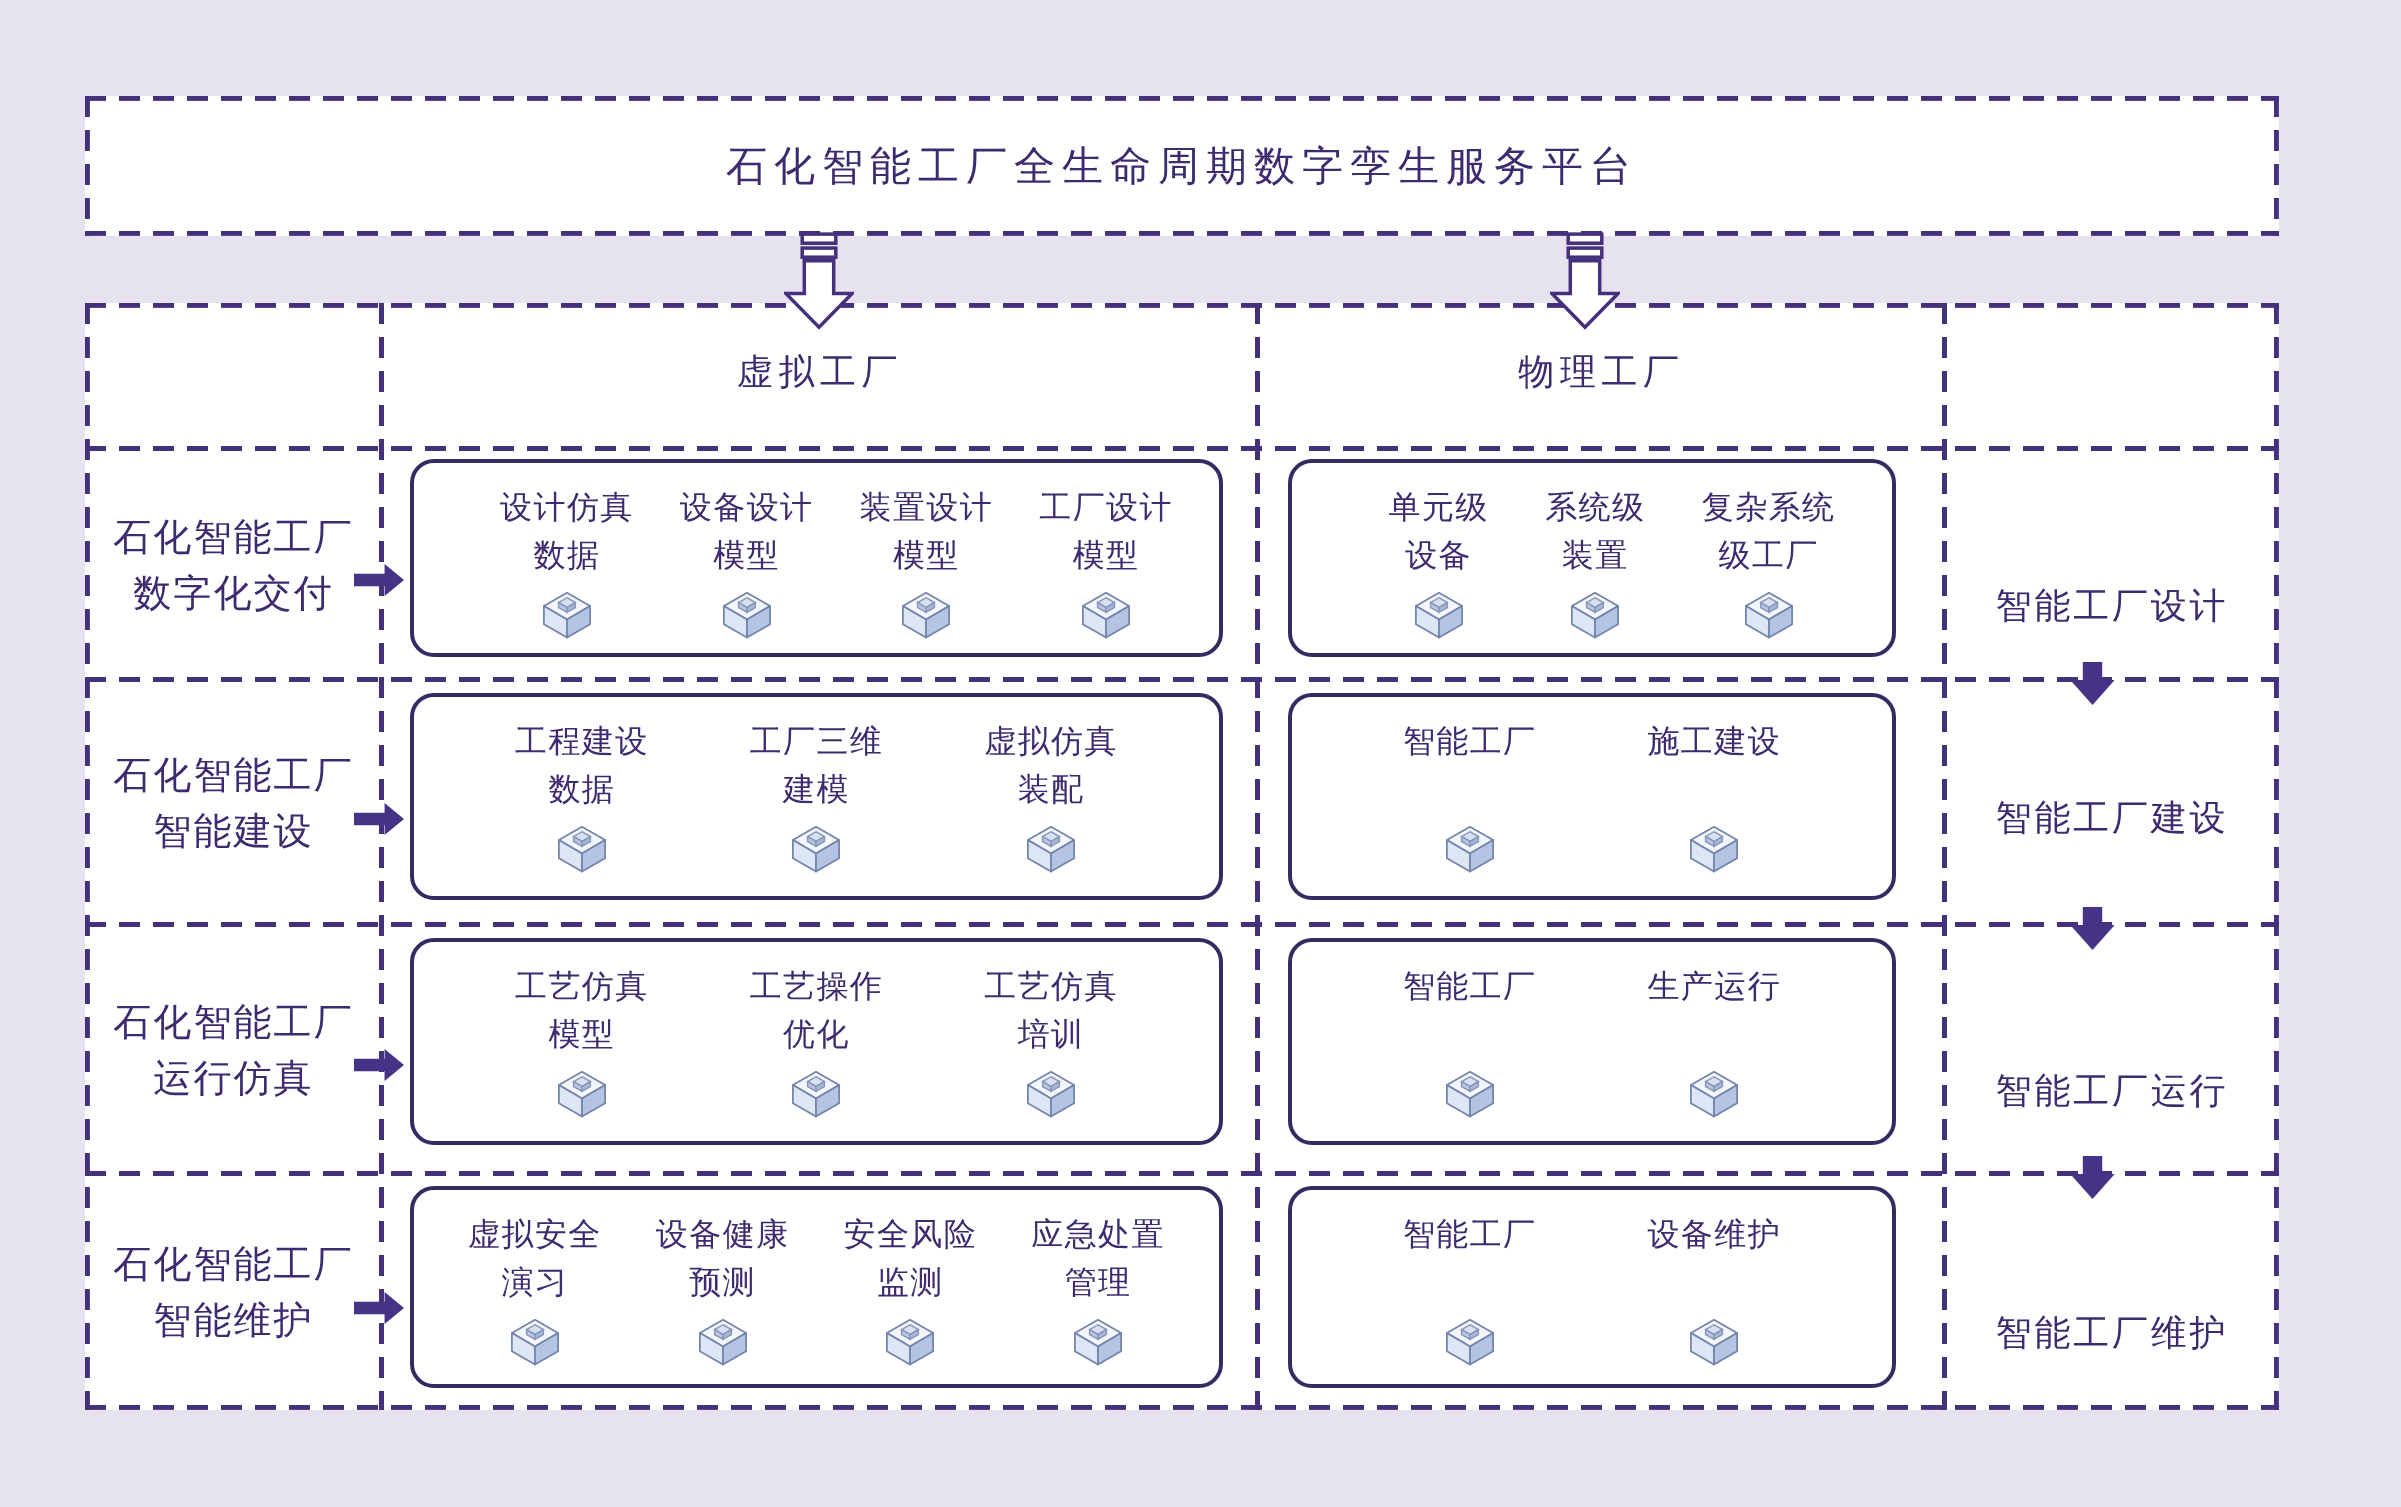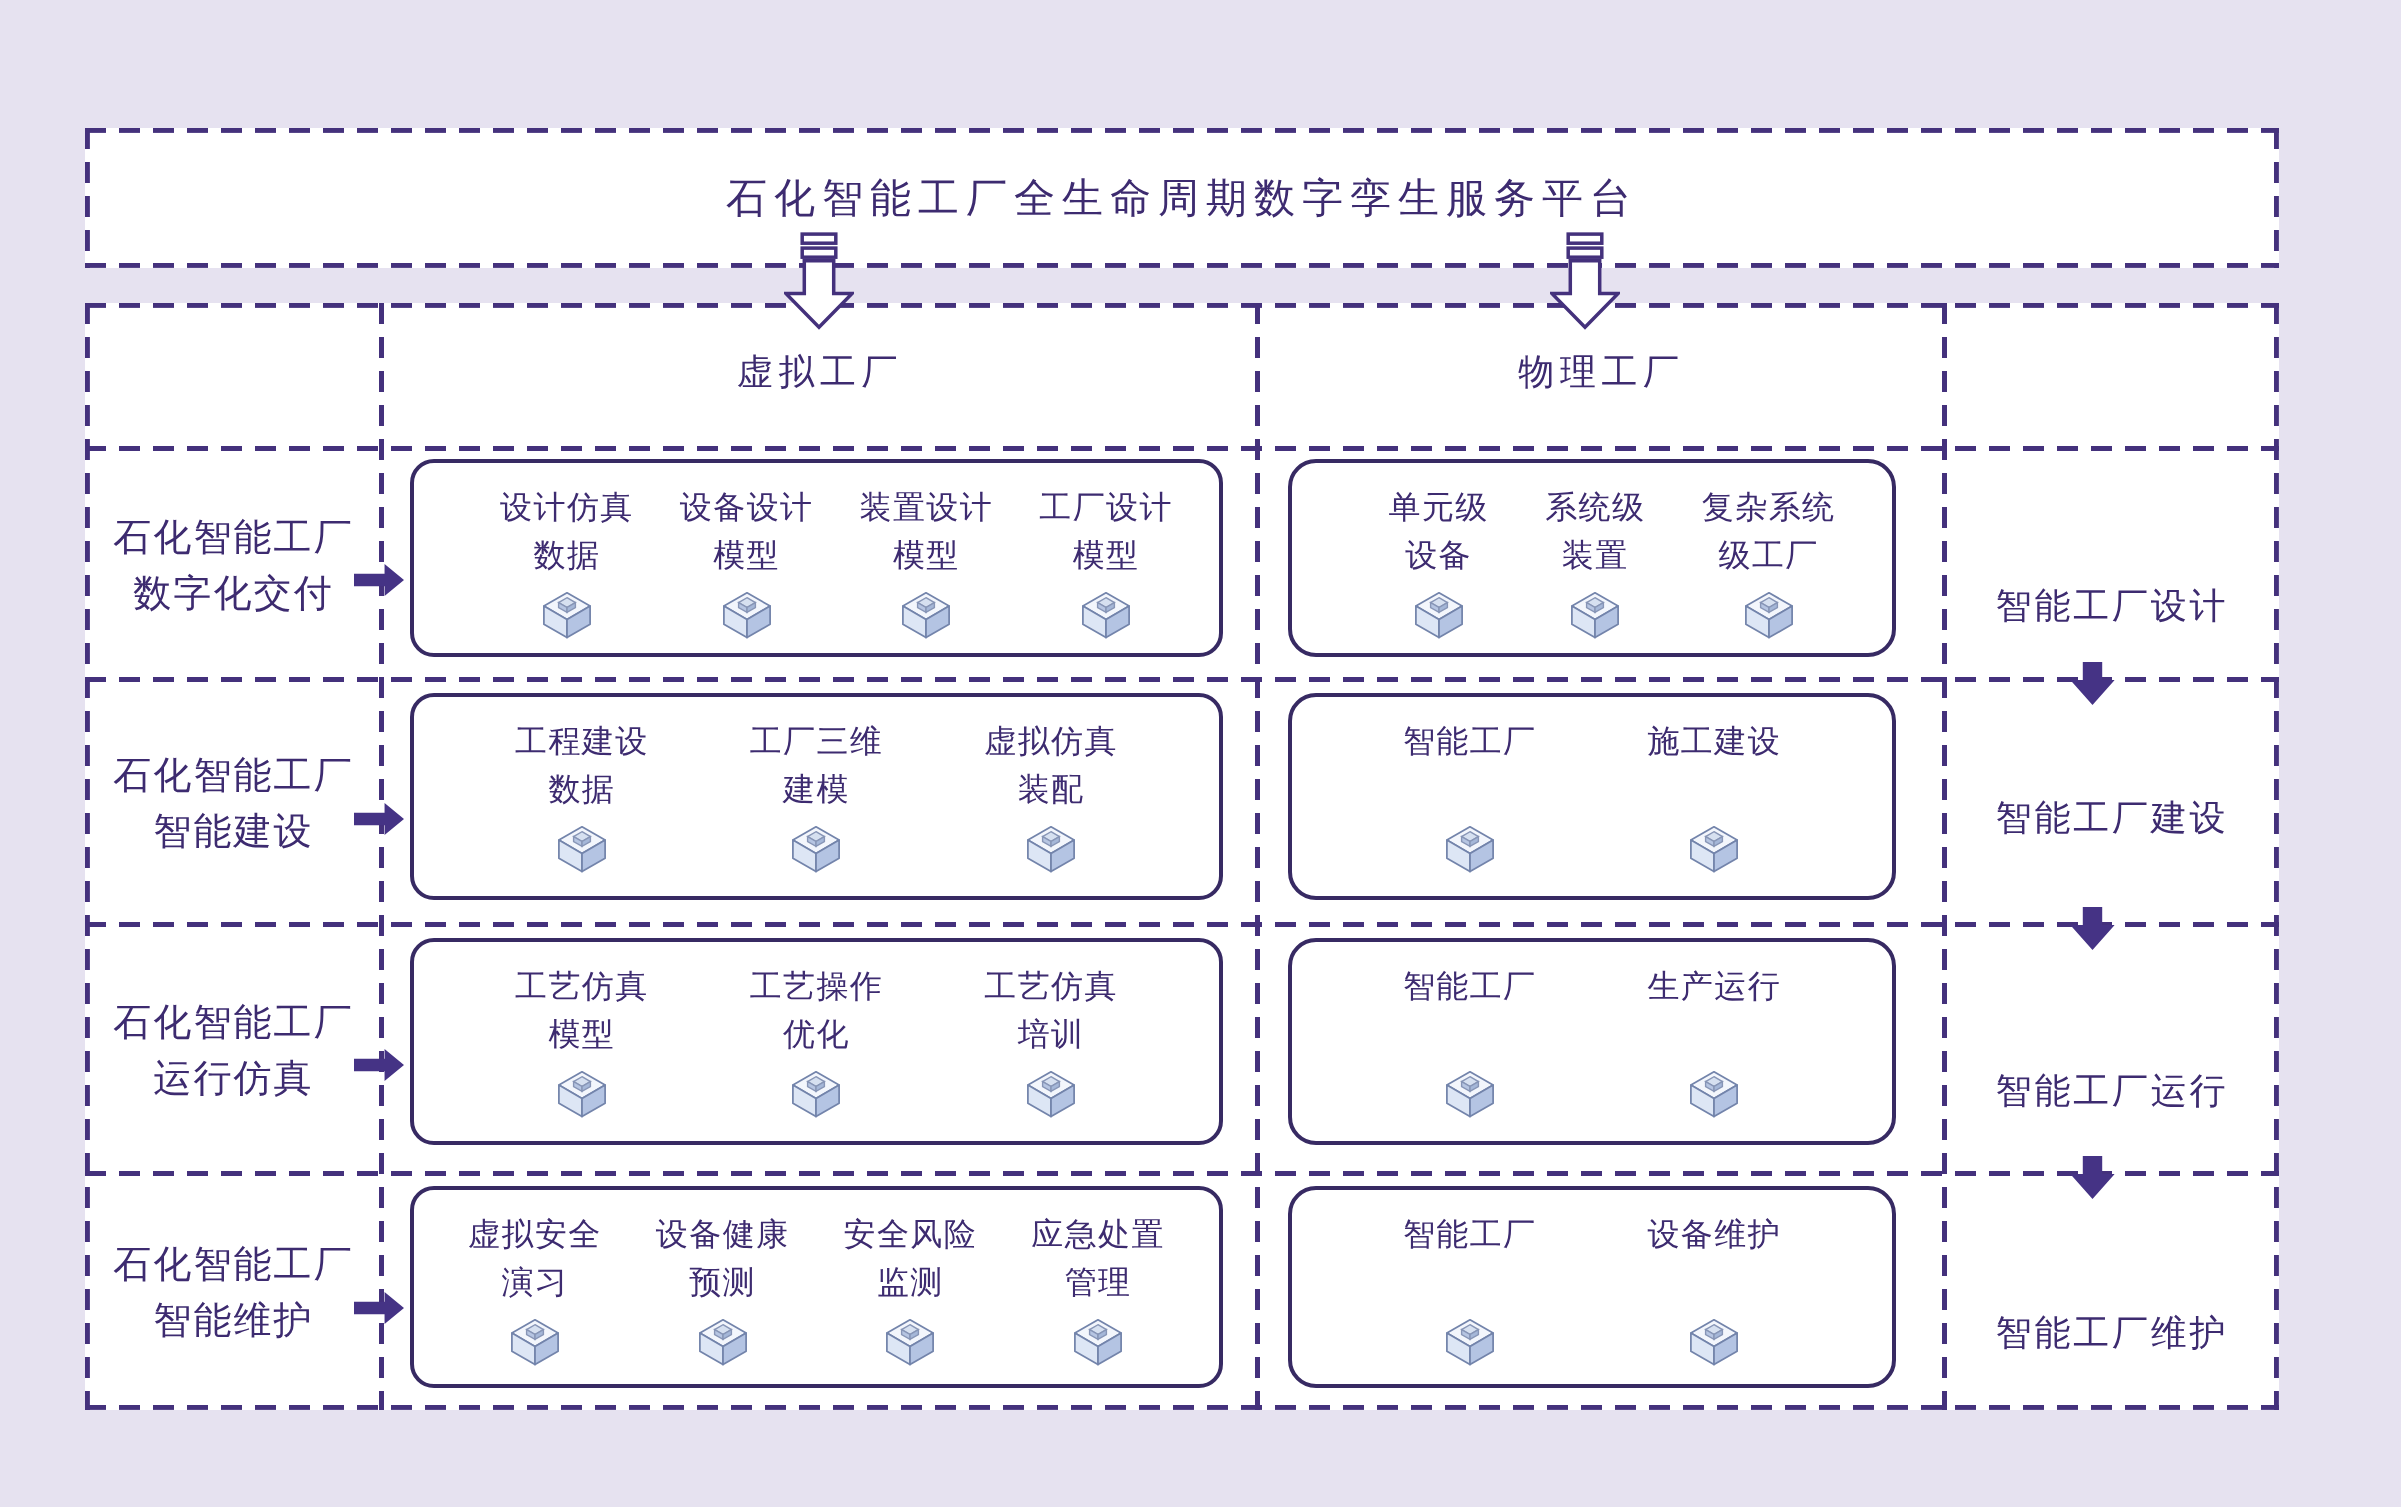--- a/index.html
+++ b/index.html
@@ -27,37 +27,37 @@
       repeating-linear-gradient(180deg,var(--bd) 0 21px,transparent 21px 34px);
     background-size:100% 4.9px,100% 4.9px,4.9px 100%,4.9px 100%;
     background-position:0 0,0 100%,0 0,100% 0;
     background-repeat:no-repeat;
   }
   .hline{position:absolute;height:4.9px;left:85px;width:2194px;
     background:repeating-linear-gradient(90deg,var(--bd) 0 21px,transparent 21px 34px);}
   .vline{position:absolute;width:4.9px;top:303px;height:1107px;
     background:repeating-linear-gradient(180deg,var(--bd) 0 21px,transparent 21px 34px);}
   .title-panel{left:85px;top:96px;width:2194px;height:140px;
-    display:flex;align-items:center;justify-content:center;margin-top:32px;}
+    display:flex;align-items:center;justify-content:center;}
   .title{font-size:41px;letter-spacing:7px;}
   .grid-panel{left:85px;top:303px;width:2194px;height:1107px;}
   .header-label{position:absolute;top:341px;height:63px;display:flex;align-items:center;
     justify-content:center;font-size:36px;letter-spacing:5.6px;}
   .col-virtual{left:382px;width:876px;}
   .col-physical{left:1258px;width:687px;}
   .left-cell{position:absolute;left:85px;width:297px;height:133px;
     display:flex;align-items:center;justify-content:center;text-align:center;
     font-size:38px;line-height:56px;letter-spacing:2.1px;}
   .right-cell{position:absolute;left:1945px;width:334px;height:49px;
     display:flex;align-items:center;justify-content:center;font-size:36px;letter-spacing:2.8px;margin-top:42px;}
   .rbox{position:absolute;border:4.9px solid var(--box);border-radius:24px;background:#fff;
     display:flex;justify-content:space-evenly;align-items:flex-start;
     padding-top:19.6px;box-sizing:border-box;}
   .vbox{left:410px;width:813px;}
-  .pbox{left:1288px;width:608px;border-radius:28px;}
+  .pbox{left:1288px;width:608px;}
   .r1{top:459px;height:198px;padding-left:40px;}
   .r2{top:693px;height:207px;}
   .r3{top:938px;height:207px;}
   .r4{top:1186px;height:202px;}
   .item{display:flex;flex-direction:column;align-items:center;}
   .item-label{font-size:32px;line-height:48px;letter-spacing:1.4px;text-align:center;height:105px;}
   .cube{width:52px;height:56px;margin-top:2.8px;}
   .big-arrow{width:70px;height:98px;top:232px;z-index:5;}
   .rarrow{width:50px;height:32px;left:354px;z-index:6;}
   .darrow{width:45px;height:43px;left:2070px;z-index:6;}

